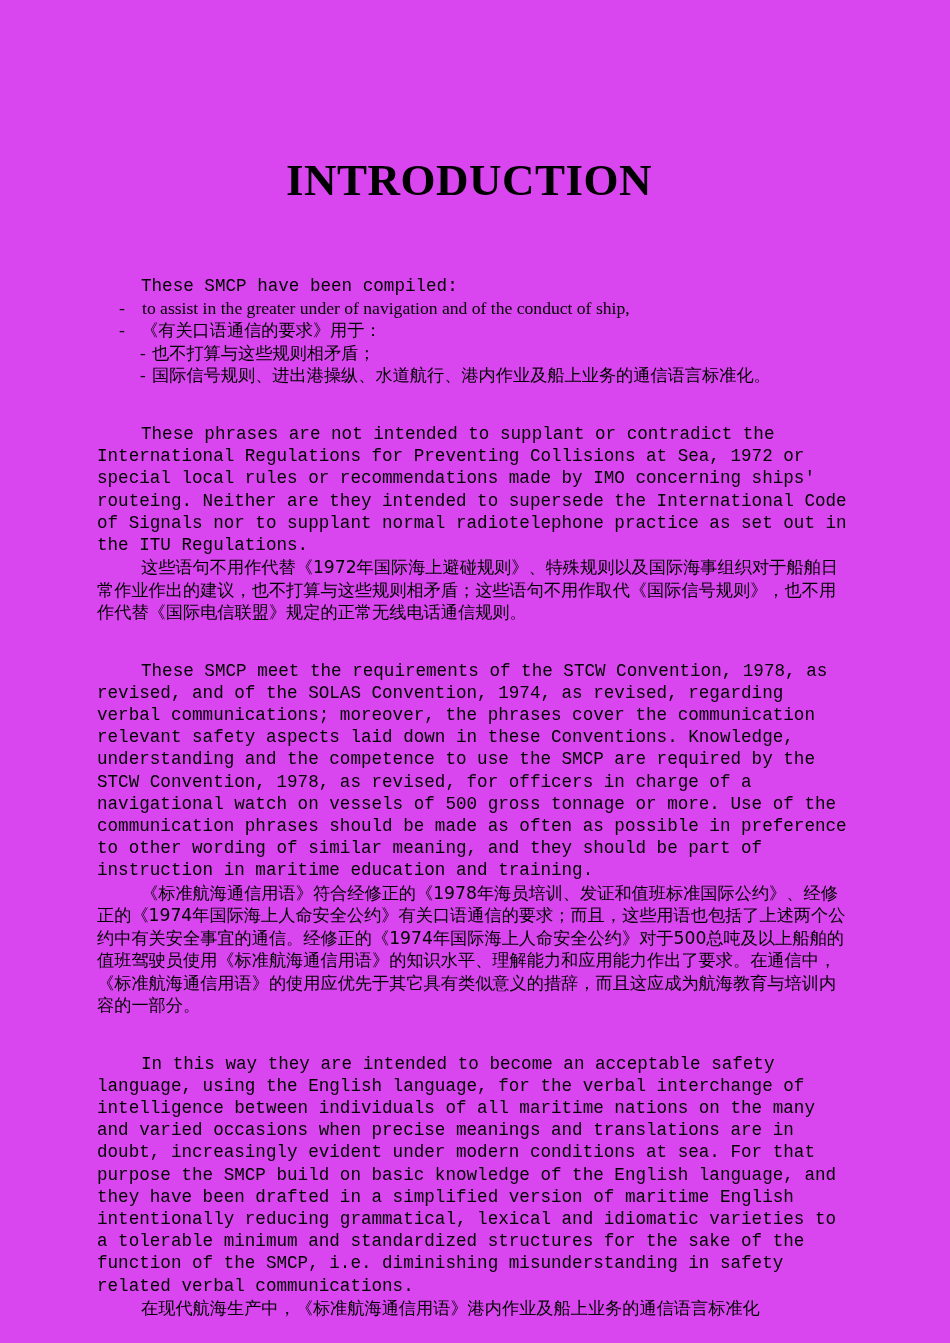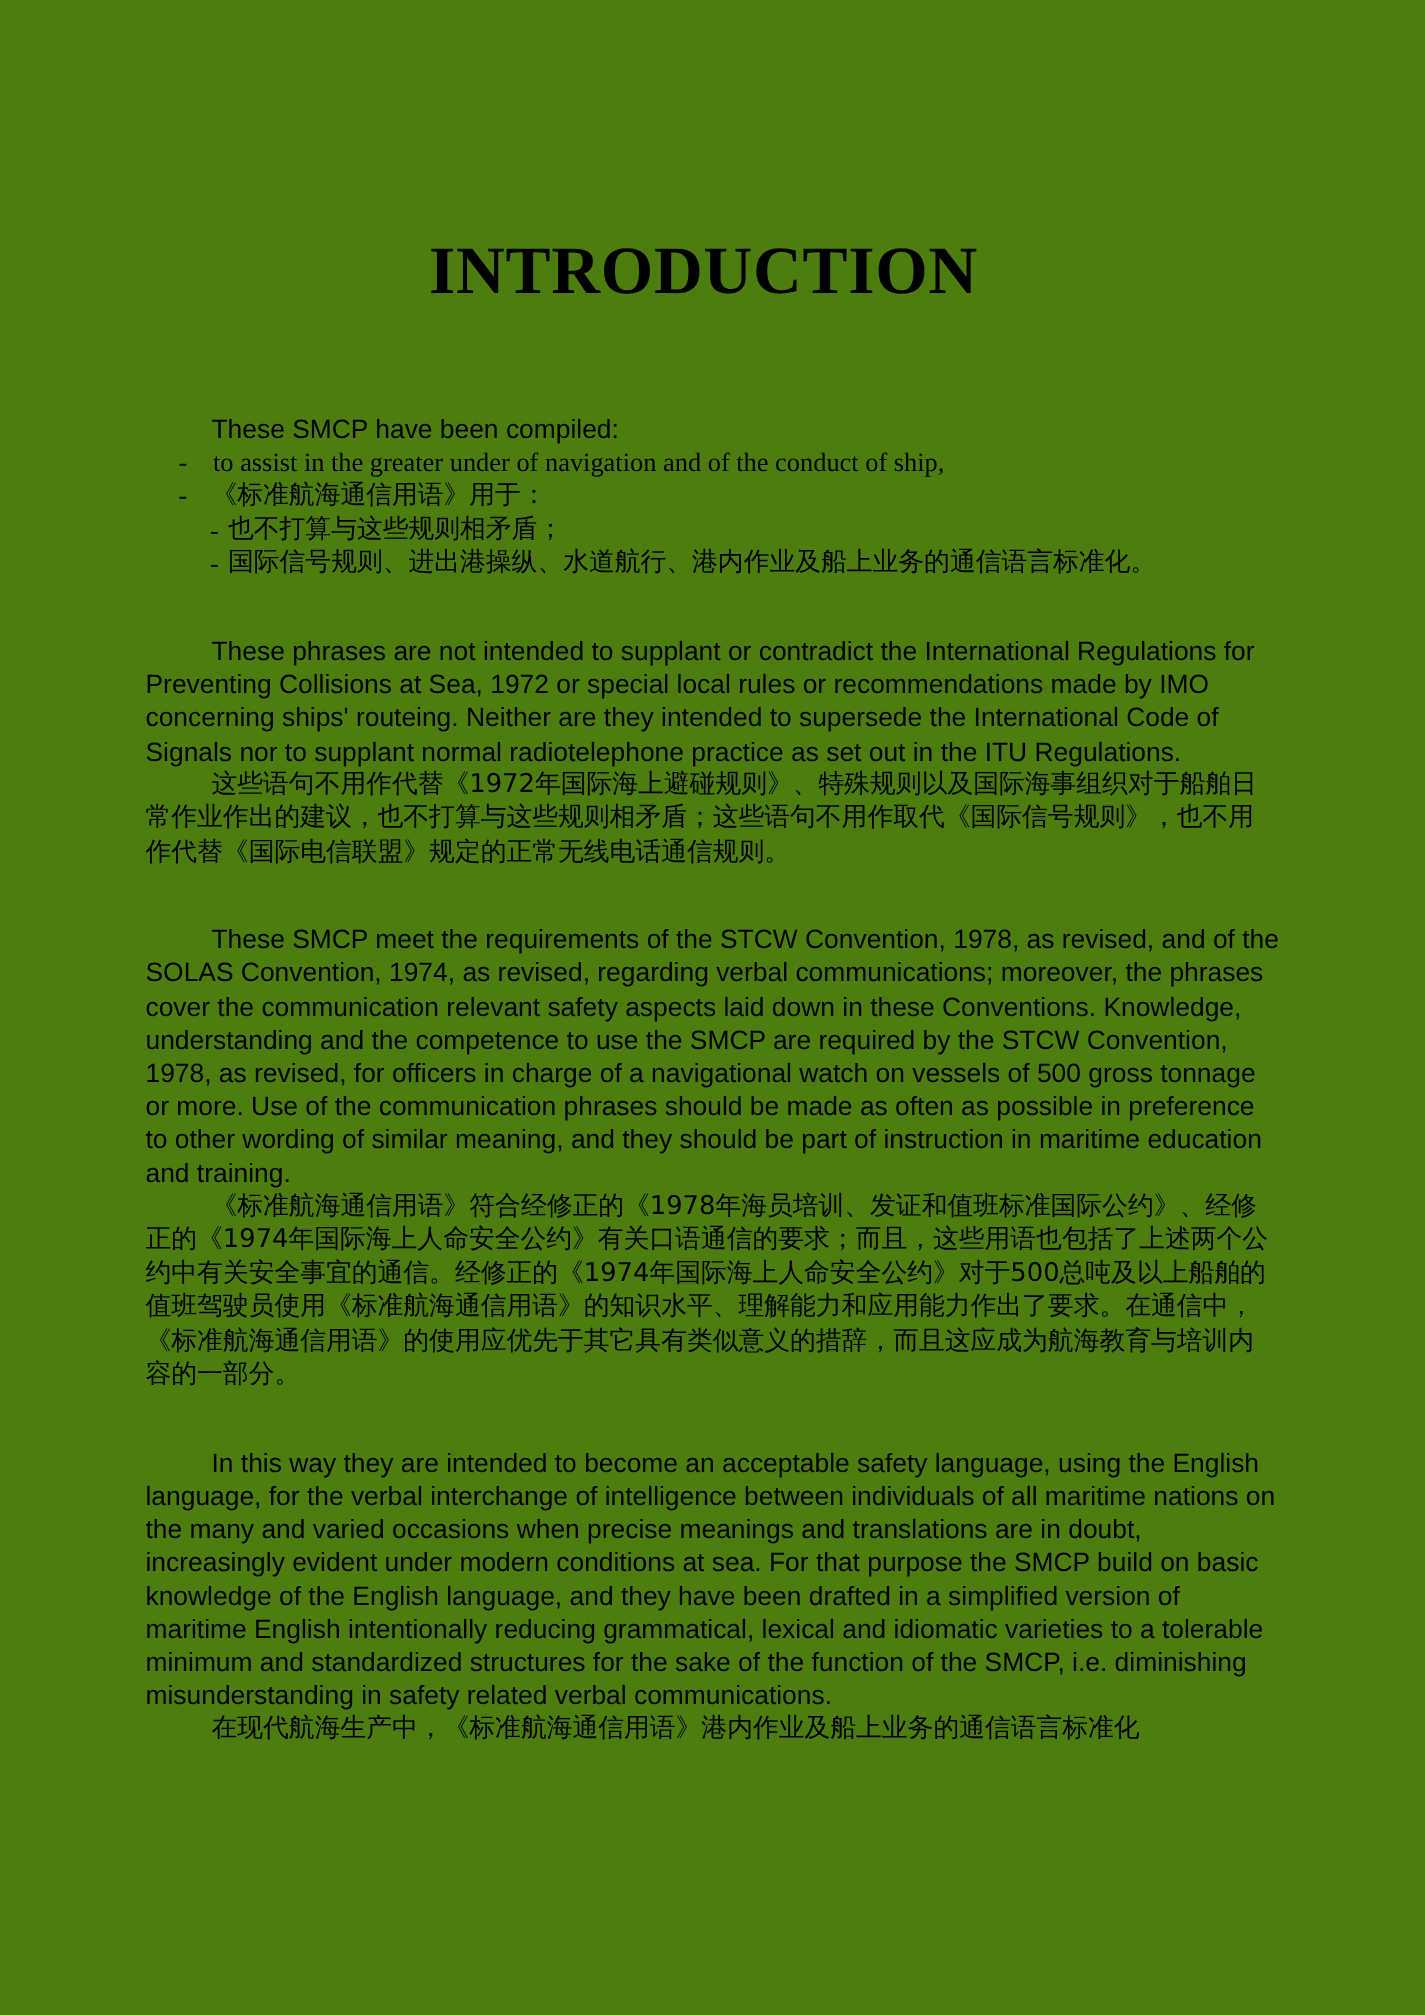--- a/index.html
+++ b/index.html
@@ -10,21 +10,21 @@
   }
   body {
     font-family: "Liberation Serif", "DejaVu Serif", serif;
     color: #000000;
   }
   .page {
     position: relative;
     width: 950px;
     height: 1343px;
     margin: 0 auto;
-    background: #4d7c0f;
+    background: #d946ef;
     overflow: hidden;
     box-sizing: border-box;
   }
   .content {
     position: absolute;
     left: 97px;
     top: 0;
     width: 756px;
   }
   .doc-title {
@@ -40,21 +40,21 @@
   .body-block {
     padding-top: 72px;
   }
   p {
     margin: 0;
     font-size: 17.6px;
     line-height: 22.2px;
     text-align: left;
   }
   p.en {
-    font-family: Liberation Sans, sans-serif;
+    font-family: Liberation Mono, monospace;
   }
   p.zh {
     font-family: "DejaVu Sans", "Liberation Sans", sans-serif;
     font-size: 17.2px;
     line-height: 22.5px;
   }
   p.indent {
     text-indent: 44px;
   }
   p.gap {
@@ -92,21 +92,21 @@
 
 <div class="page">
   <div class="content">
 
     <h1 class="doc-title">INTRODUCTION</h1>
 
     <div class="body-block">
         <p class="en indent">These SMCP have been compiled:</p>
         <div class="li en"><span class="dash">-</span><span>to assist in the greater under of navigation and of the conduct of ship,</span></div>
         <div class="li en" style="padding-left: 45px; text-indent: 0px;"><span class="dash">-</span></div>
-        <p class="zh indent">《标准航海通信用语》用于：</p>
+        <p class="zh indent">《有关口语通信的要求》用于：</p>
         <div class="li zh"><span class="dash">-</span><span>也不打算与这些规则相矛盾；</span></div>
         <div class="li zh"><span class="dash">-</span><span>国际信号规则、进出港操纵、水道航行、港内作业及船上业务的通信语言标准化。</span></div>
         <p class="en indent gap">These phrases are not intended to supplant or contradict the International Regulations for Preventing Collisions at Sea, 1972 or special local rules or recommendations made by IMO concerning ships' routeing. Neither are they intended to supersede the International Code of Signals nor to supplant normal radiotelephone practice as set out in the ITU Regulations.</p>
         <p class="zh indent">这些语句不用作代替《1972年国际海上避碰规则》、特殊规则以及国际海事组织对于船舶日常作业作出的建议，也不打算与这些规则相矛盾；这些语句不用作取代《国际信号规则》，也不用作代替《国际电信联盟》规定的正常无线电话通信规则。</p>
         <p class="en indent gap">These SMCP meet the requirements of the STCW Convention, 1978, as revised, and of the SOLAS Convention, 1974, as revised, regarding verbal communications; moreover, the phrases cover the communication relevant safety aspects laid down in these Conventions. Knowledge, understanding and the competence to use the SMCP are required by the STCW Convention, 1978, as revised, for officers in charge of a navigational watch on vessels of 500 gross tonnage or more. Use of the communication phrases should be made as often as possible in preference to other wording of similar meaning, and they should be part of instruction in maritime education and training.</p>
         <p class="zh indent">《标准航海通信用语》符合经修正的《1978年海员培训、发证和值班标准国际公约》、经修正的《1974年国际海上人命安全公约》有关口语通信的要求；而且，这些用语也包括了上述两个公约中有关安全事宜的通信。经修正的《1974年国际海上人命安全公约》对于500总吨及以上船舶的值班驾驶员使用《标准航海通信用语》的知识水平、理解能力和应用能力作出了要求。在通信中，《标准航海通信用语》的使用应优先于其它具有类似意义的措辞，而且这应成为航海教育与培训内容的一部分。</p>
         <p class="en indent gap">In this way they are intended to become an acceptable safety language, using the English language, for the verbal interchange of intelligence between individuals of all maritime nations on the many and varied occasions when precise meanings and translations are in doubt, increasingly evident under modern conditions at sea. For that purpose the SMCP build on basic knowledge of the English language, and they have been drafted in a simplified version of maritime English intentionally reducing grammatical, lexical and idiomatic varieties to a tolerable minimum and standardized structures for the sake of the function of the SMCP, i.e. diminishing misunderstanding in safety related verbal communications.</p>
         <p class="zh indent">在现代航海生产中，《标准航海通信用语》港内作业及船上业务的通信语言标准化</p>
       </div>
 

